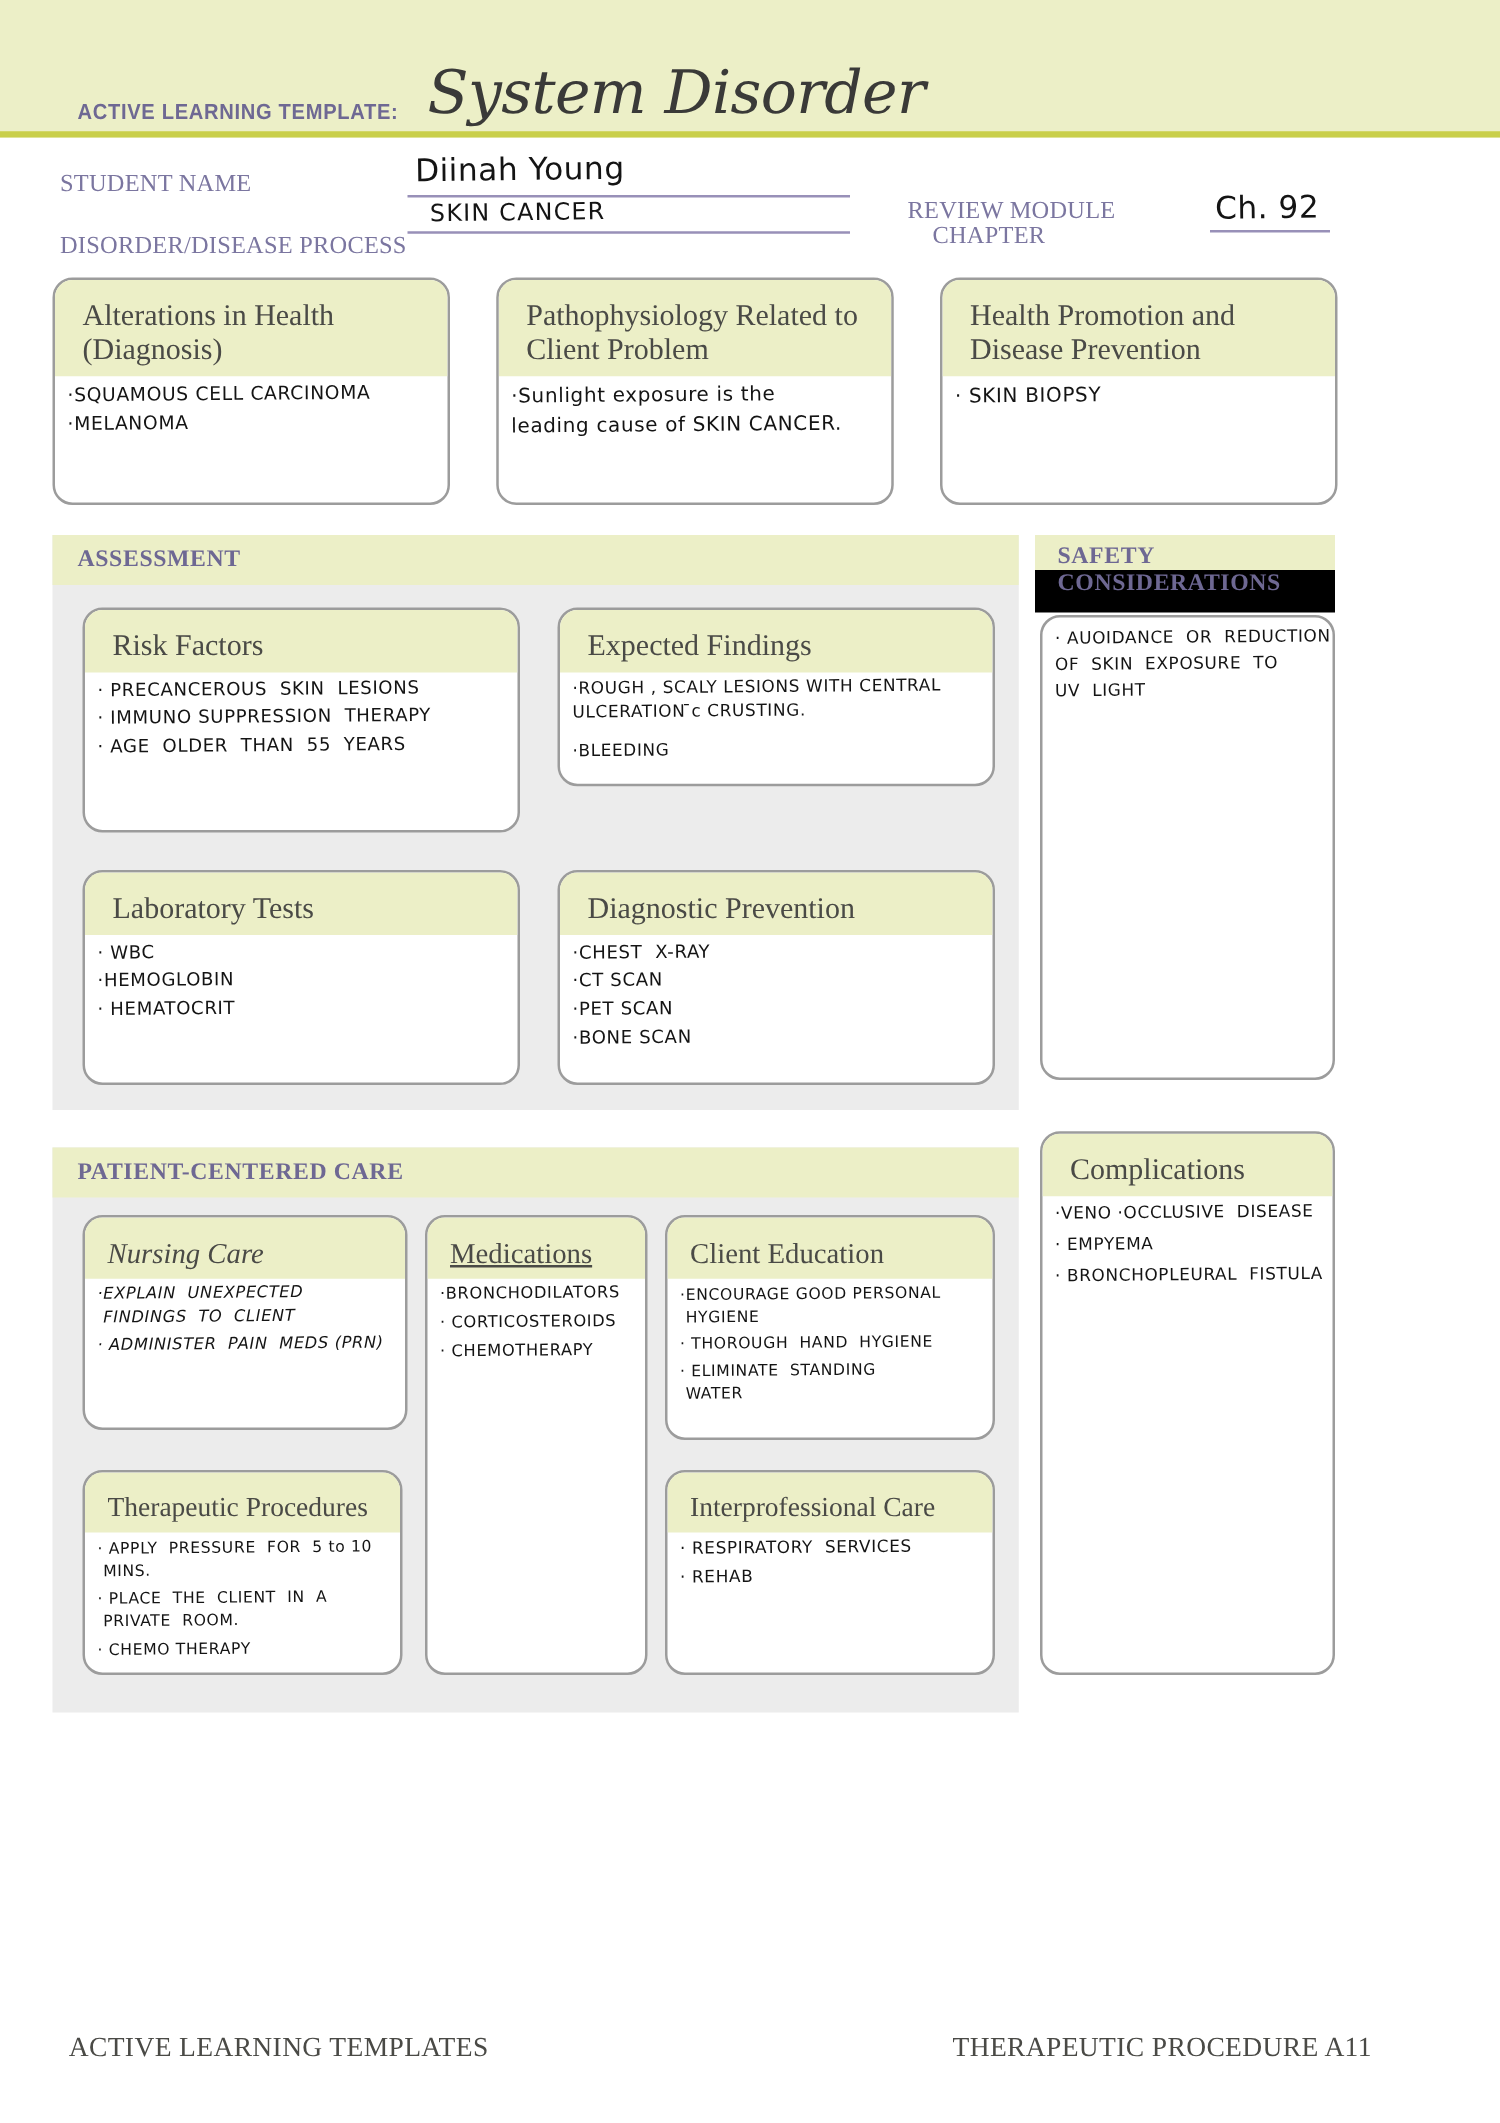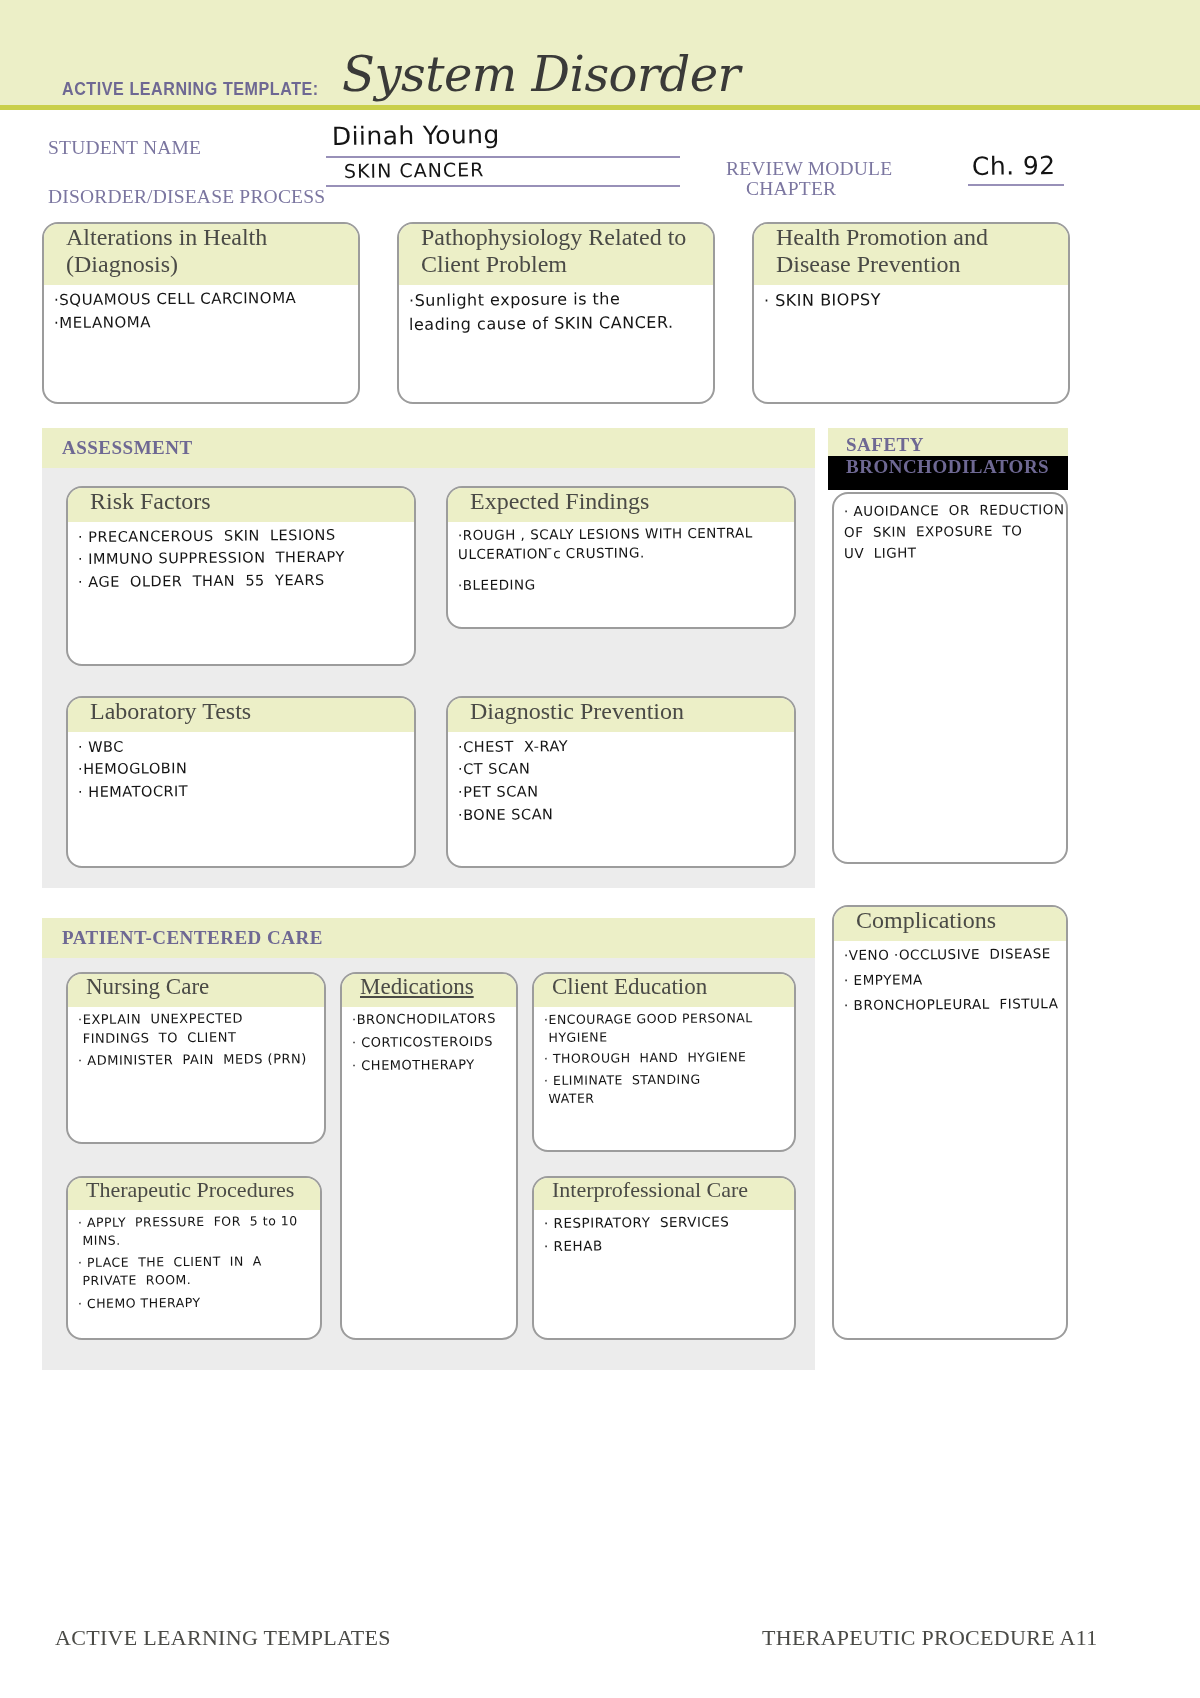--- a/index.html
+++ b/index.html
@@ -85,21 +85,21 @@
   .card {
     position: absolute;
     border: 2.5px solid #9c9c9c;
     border-radius: 16px;
     background: #ffffff;
     box-sizing: border-box;
     overflow: hidden;
   }
   .card-head {
     background: #ecefc7;
-    padding: 0 0 7px 22px;
+    padding: 16px 0 7px 22px;
     font-family: "Liberation Serif", serif;
     font-size: 24px;
     color: #4a4a46;
     line-height: 1.12;
   }
   .card-head.small {
     font-size: 23px;
   }
   .card-body {
     padding: 5px 8px 6px 10px;
@@ -237,35 +237,35 @@
   <div class="card-body">
     <span class="hline">·CHEST  X-RAY</span>
     <span class="hline">·CT SCAN</span>
     <span class="hline">·PET SCAN</span>
     <span class="hline">·BONE SCAN</span>
   </div>
 </div>
 
 <div class="panel" style="left:828px; top:428px; width:240px; height:62px; background:#000000;">
   <div class="panel-head" style="padding:6px 0 0 18px;">SAFETY</div>
-  <div class="panel-head" style="padding:0 0 0 18px; background:transparent;">BRONCHODILATORS</div>
+  <div class="panel-head" style="padding:0 0 0 18px; background:transparent;">CONSIDERATIONS</div>
 </div>
 <div class="card" style="left:832px; top:492px; width:236px; height:372px;">
   <div class="card-body" style="padding-top:8px;">
     <span class="hline" style="font-size:13.5px;">· AUOIDANCE  OR  REDUCTION</span>
     <span class="hline" style="font-size:13.5px;">OF  SKIN  EXPOSURE  TO</span>
     <span class="hline" style="font-size:13.5px;">UV  LIGHT</span>
   </div>
 </div>
 
 <div class="panel" style="left:42px; top:918px; width:773px; height:452px;">
   <div class="panel-head">PATIENT-CENTERED CARE</div>
 </div>
 
-<div class="card" style="left:66px; top:972px; width:260px; height:172px;">
+<div class="card" style="left:66px; top:972px; width:260px; height:172px;font-style:italic;">
   <div class="card-head small" style="padding-left:18px;">Nursing Care</div>
   <div class="card-body">
     <span class="hline tight" style="font-size:13px;">·EXPLAIN  UNEXPECTED</span>
     <span class="hline tight" style="font-size:13px;"> FINDINGS  TO  CLIENT</span>
     <span class="hline tight" style="font-size:13px; margin-top:5px;">· ADMINISTER  PAIN  MEDS (PRN)</span>
   </div>
 </div>
 
 <div class="card" style="left:340px; top:972px; width:178px; height:368px;">
   <div class="card-head small" style="padding-left:18px;text-decoration:underline;">Medications</div>

